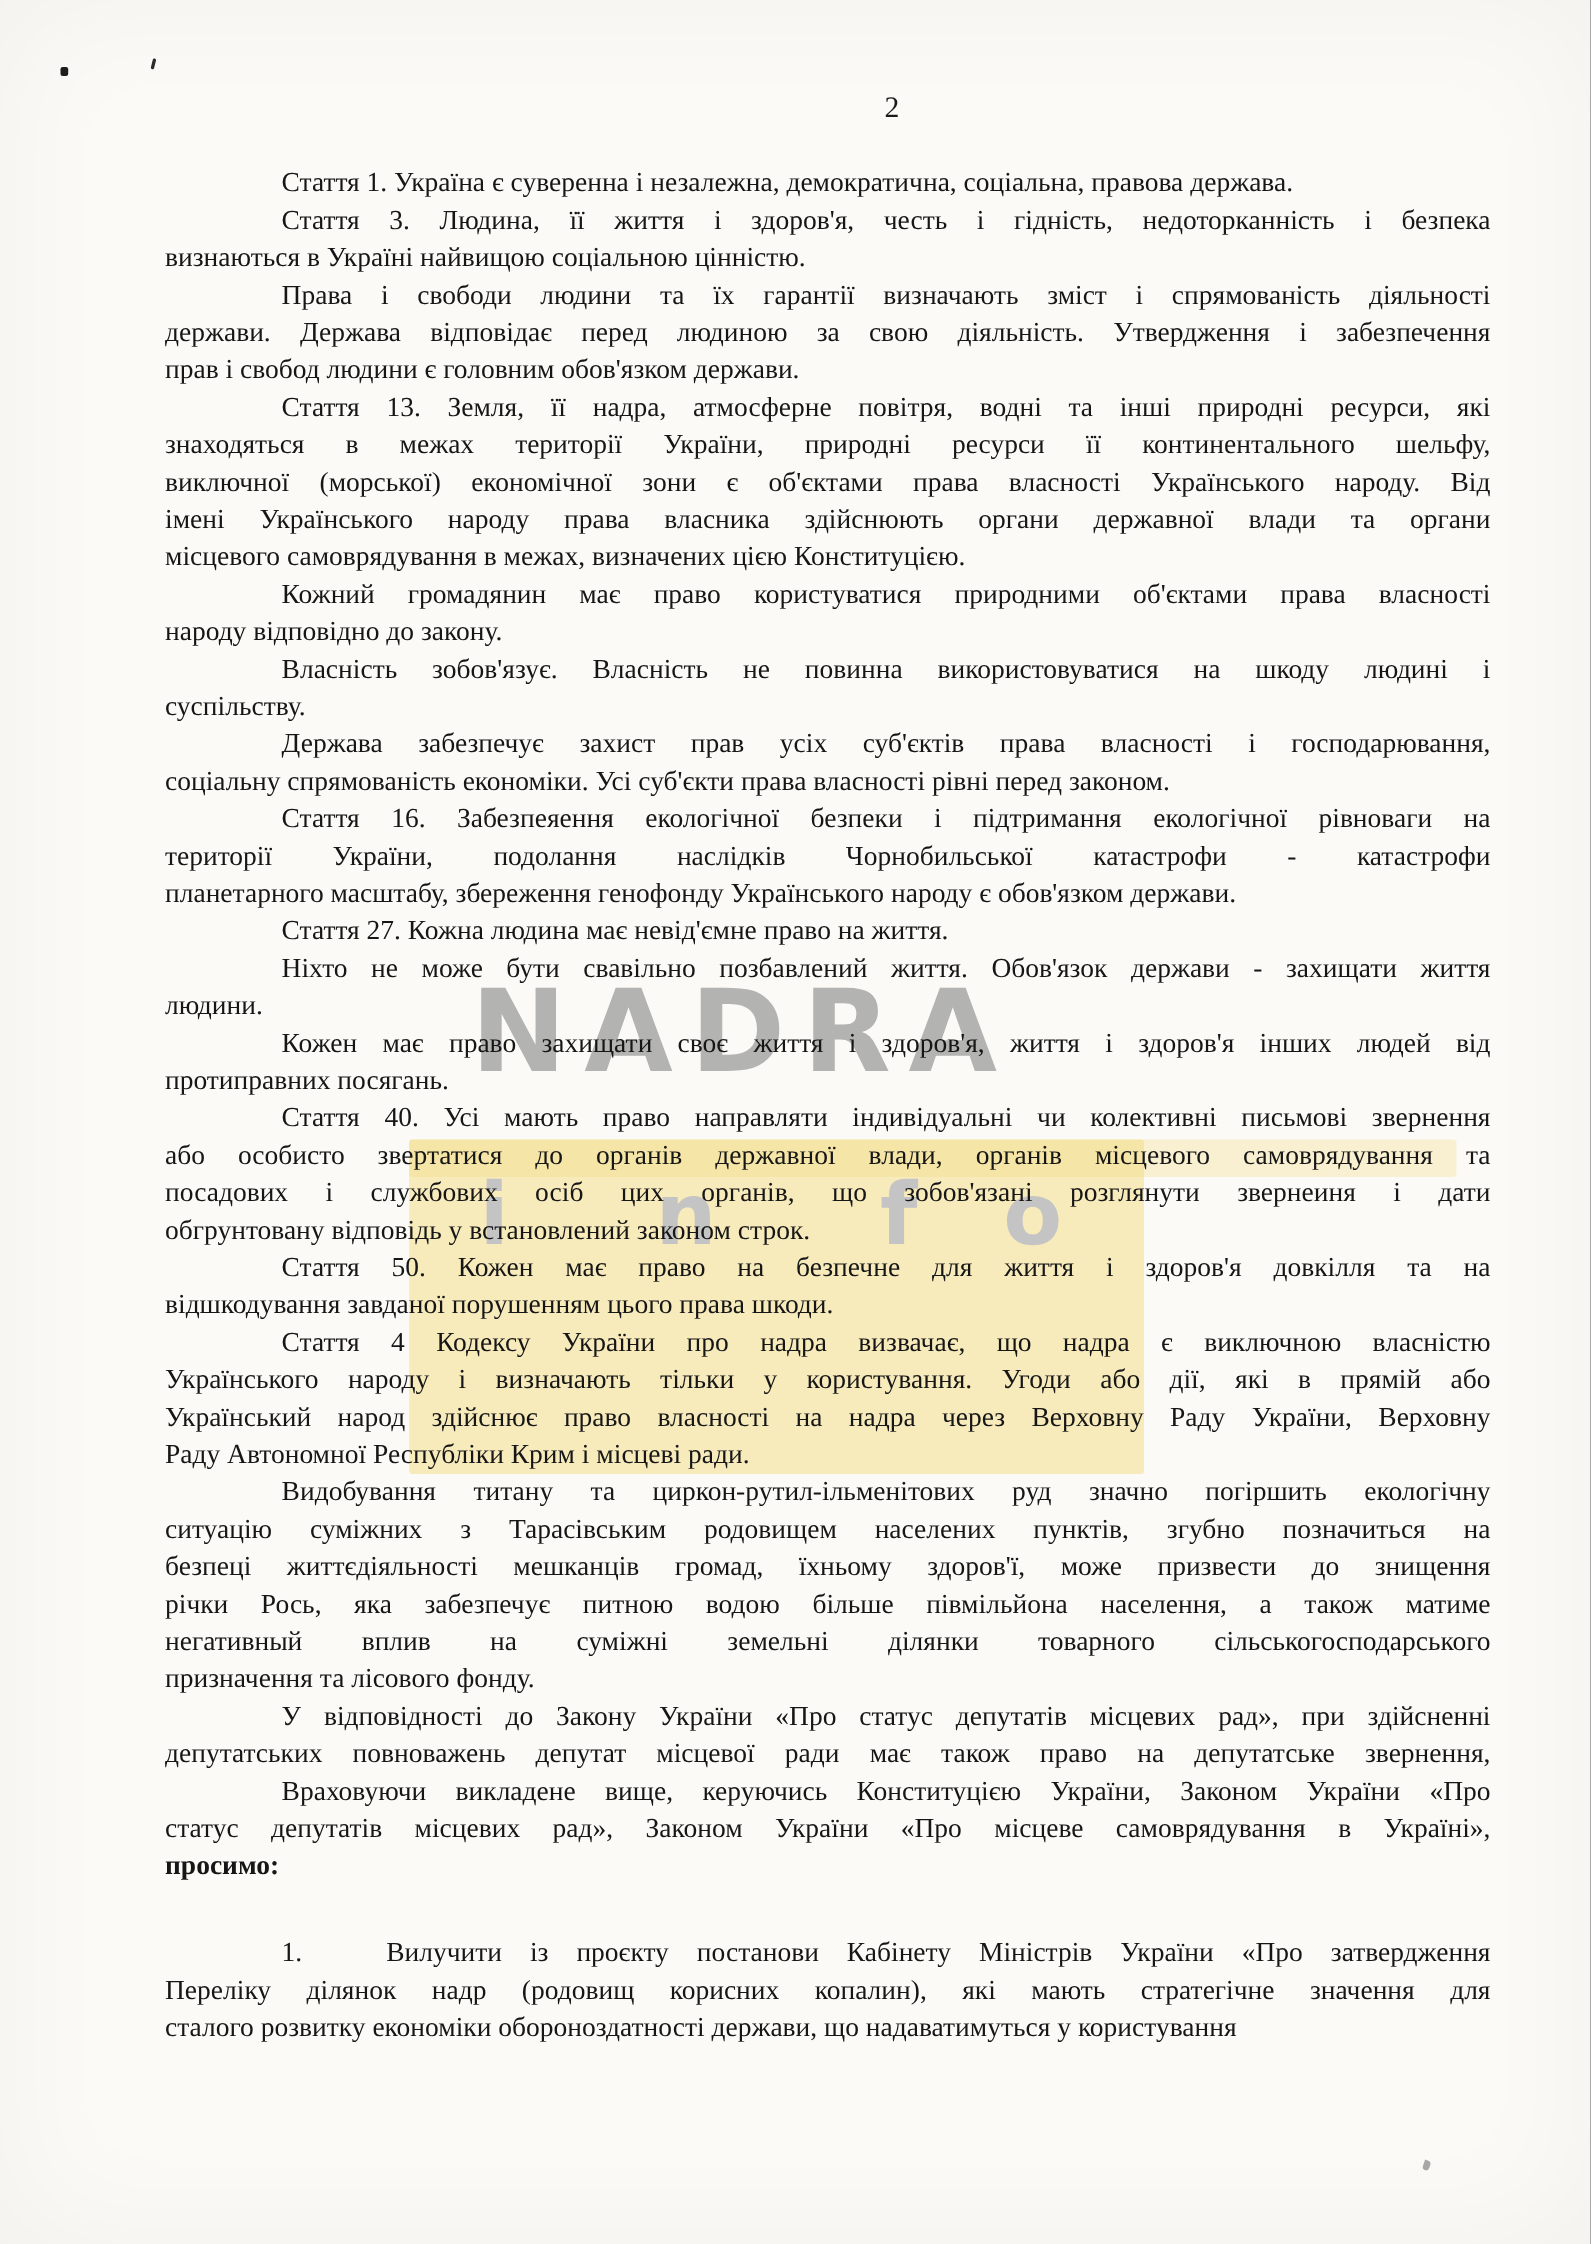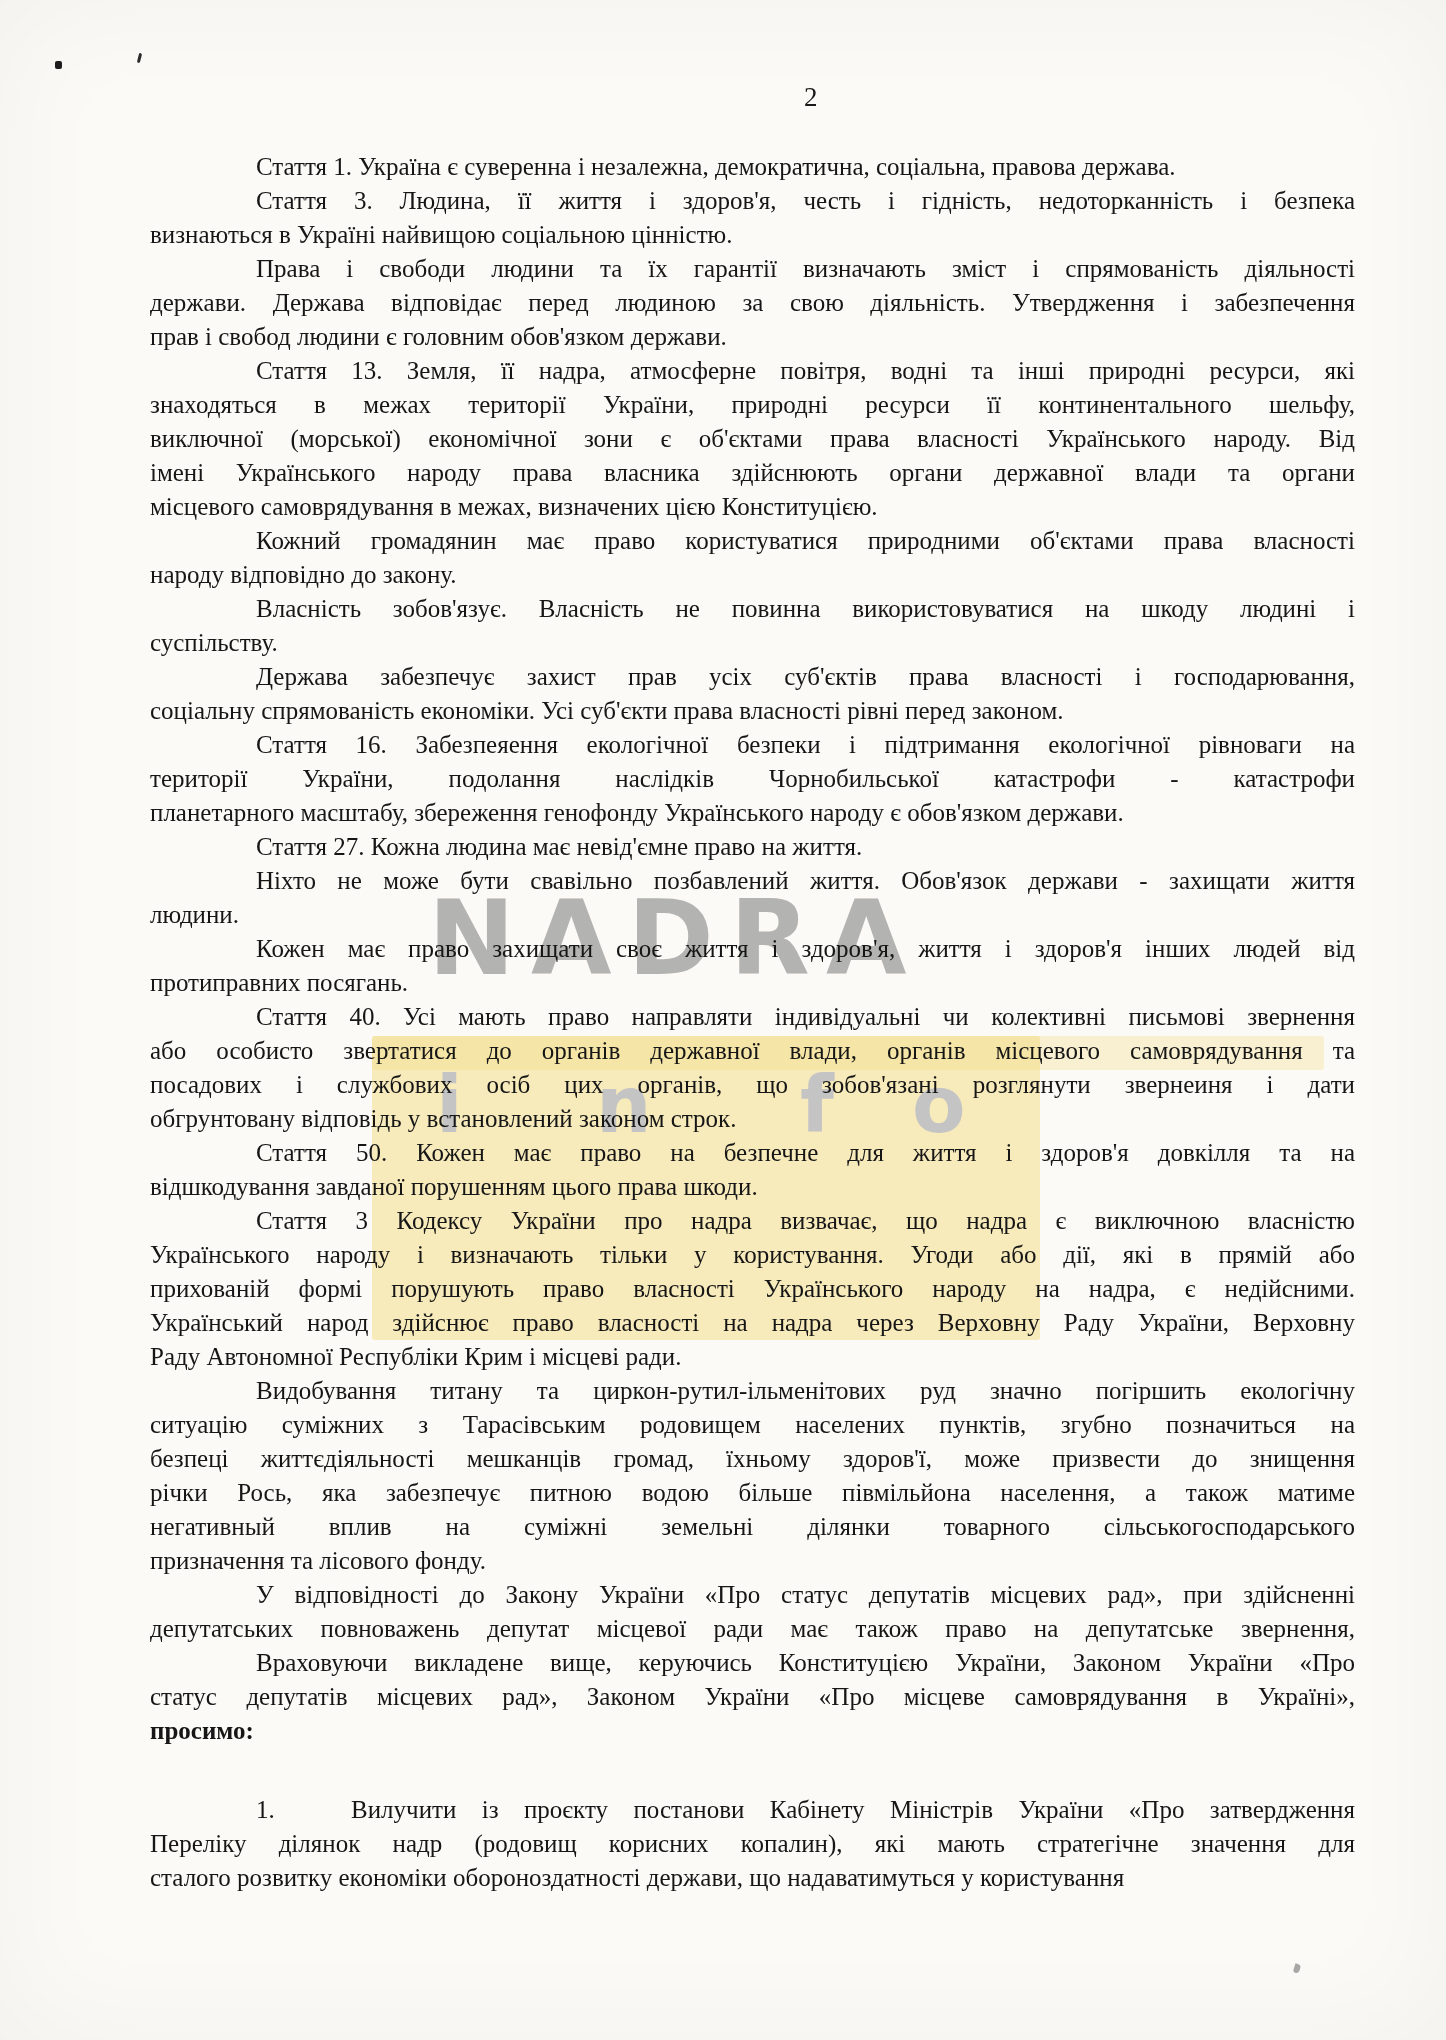--- a/index.html
+++ b/index.html
@@ -161,23 +161,22 @@
         <div class="line indent">Стаття 40. Усі мають право направляти індивідуальні чи колективні письмові звернення</div>
         <div class="line">або особисто звертатися до органів державної влади, органів місцевого самоврядування та</div>
         <div class="line">посадових і службових осіб цих органів, що зобов'язані розглянути звернеиня і дати</div>
         <div class="line last">обгрунтовану відповідь у встановлений законом строк.</div>
       </div>
       <div class="para">
         <div class="line indent">Стаття 50. Кожен має право на безпечне для життя і здоров'я довкілля та на</div>
         <div class="line last">відшкодування завданої порушенням цього права шкоди.</div>
       </div>
       <div class="para">
-        <div class="line indent">Стаття 3 Кодексу України про надра визвачає, що надра є виключною власністю</div>
+        <div class="line indent">Стаття 4 Кодексу України про надра визвачає, що надра є виключною власністю</div>
         <div class="line">Українського народу і визначають тільки у користування. Угоди або дії, які в прямій або</div>
-        <div class="line">прихованій формі порушують право власності Українського народу на надра, є недійсними.</div>
         <div class="line">Український народ здійснює право власності на надра через Верховну Раду України, Верховну</div>
         <div class="line last">Раду Автономної Республіки Крим і місцеві ради.</div>
       </div>
       <div class="para">
         <div class="line indent">Видобування титану та циркон-рутил-ільменітових руд значно погіршить екологічну</div>
         <div class="line">ситуацію суміжних з Тарасівським родовищем населених пунктів, згубно позначиться на</div>
         <div class="line">безпеці життєдіяльності мешканців громад, їхньому здоров'ї, може призвести до знищення</div>
         <div class="line">річки Рось, яка забезпечує питною водою більше півмільйона населення, а також матиме</div>
         <div class="line">негативный вплив на суміжні земельні ділянки товарного сільськогосподарського</div>
         <div class="line last">призначення та лісового фонду.</div>

